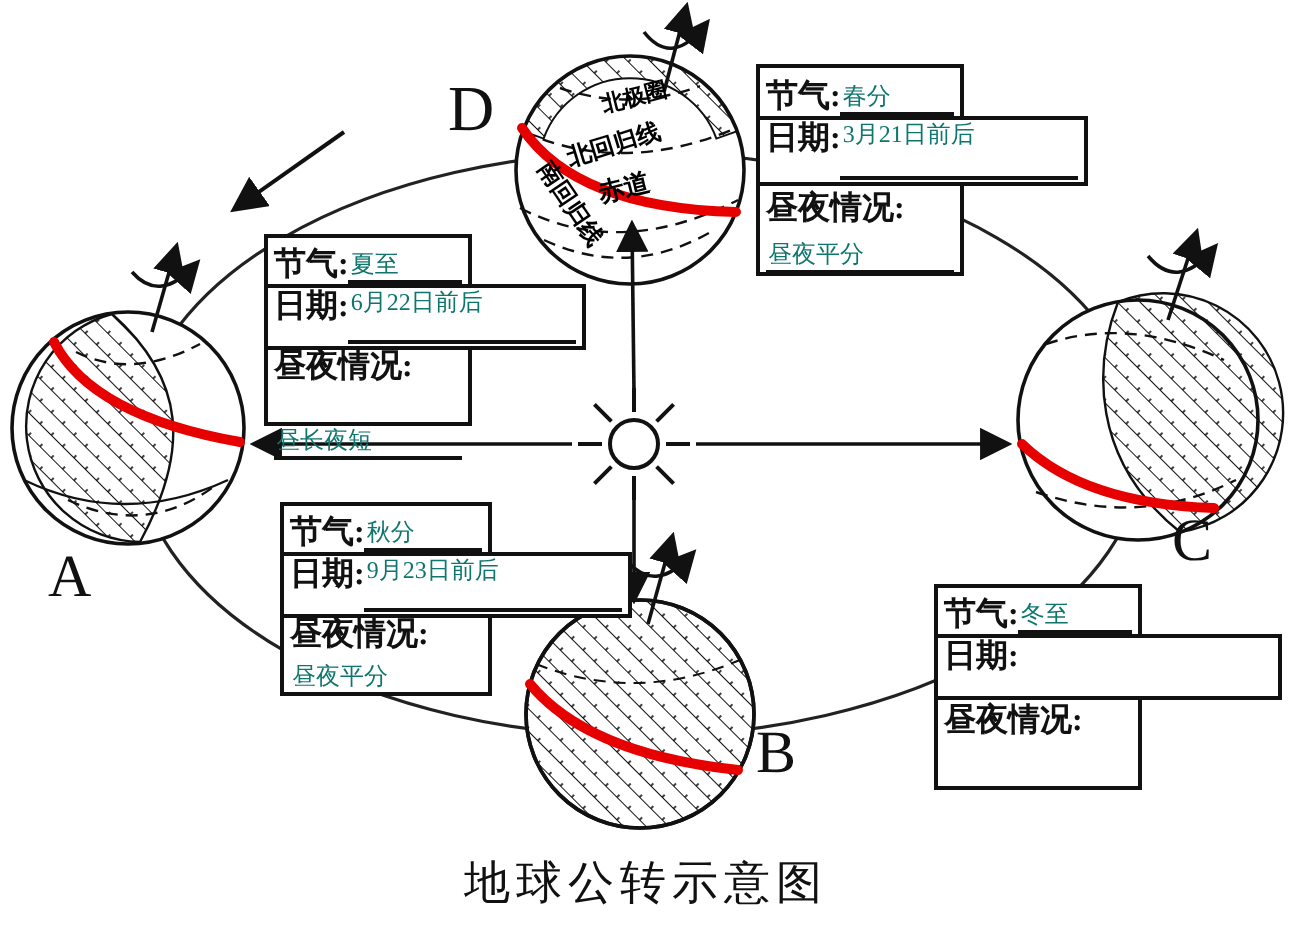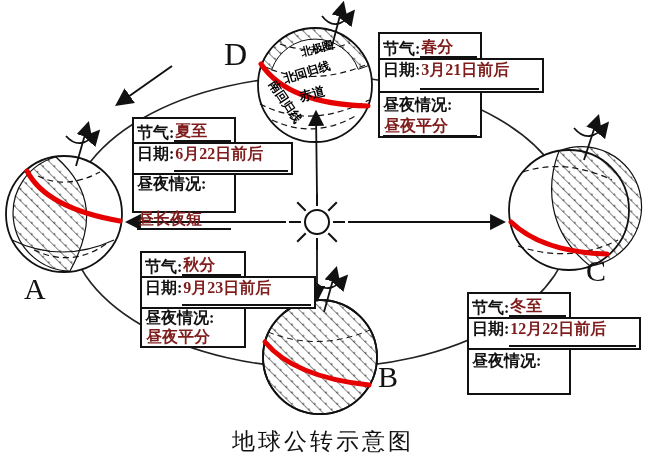--- a/index.html
+++ b/index.html
@@ -2,21 +2,21 @@
 <html><head>
 <meta charset="utf-8">
 <style>
   html,body{margin:0;padding:0;background:#888;}
   #stage{position:relative;width:646px;height:463px;background:#fff;overflow:hidden;
          font-family:"Liberation Serif","DejaVu Serif",serif;color:#111;}
   #artwork{position:absolute;left:0;top:0;z-index:1;}
   .info-box{position:absolute;background:#fff;border:2px solid #111;z-index:5;box-sizing:border-box;}
   .row{display:flex;align-items:flex-end;padding:1px 3px;box-sizing:border-box;}
   .lbl{font-weight:700;font-size:16px;line-height:1.15;white-space:nowrap;color:#111;}
-  .val{color:#7f1d1d;font-weight:700;font-size:16px;line-height:1.15;border-bottom:2px solid #111;
+  .val{color:#0f766e;font-weight:400;font-size:12px;line-height:1.15;border-bottom:2px solid #111;
        flex:1;padding:0 1px;white-space:nowrap;}
   .tab{position:absolute;left:-2px;background:#fff;border:2px solid #111;display:flex;
        padding:1px 3px;box-sizing:border-box;z-index:6;}
   .spacer{height:32px;}
   .orb-letter{position:absolute;z-index:4;font-size:30px;font-weight:400;color:#111;
               font-family:"Liberation Serif",serif;}
   #diagram-title{position:absolute;left:0;top:426px;width:100%;text-align:center;z-index:4;
                  font-size:23px;font-weight:400;letter-spacing:3px;color:#111;}
 </style>
 </head>
@@ -166,18 +166,17 @@
     <div class="row" style="height:24px;">
       <span class="lbl">节气:</span>
       <span class="val">冬至</span>
     </div>
     <div class="spacer" style="height:31px;"></div>
     <div class="row" style="height:22px;">
       <span class="lbl">昼夜情况:</span>
     </div>
     <div class="tab" style="top:23px;height:33px;width:174px;">
       <span class="lbl">日期:</span>
-      <span class="val">12月22日前后</span>
     </div>
   </div>
 
   <div id="diagram-title">地球公转示意图</div>
 </div>
 
 </body></html>

